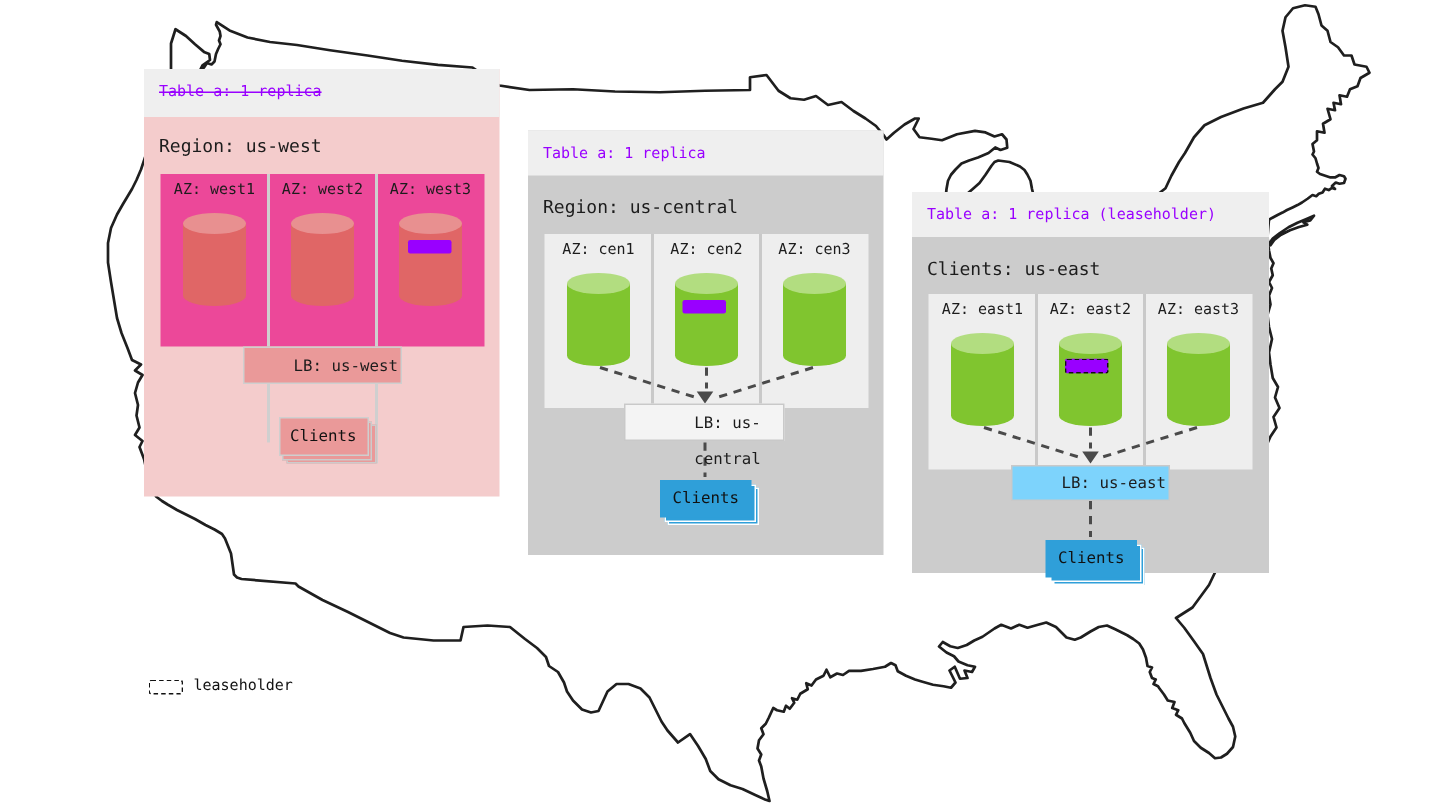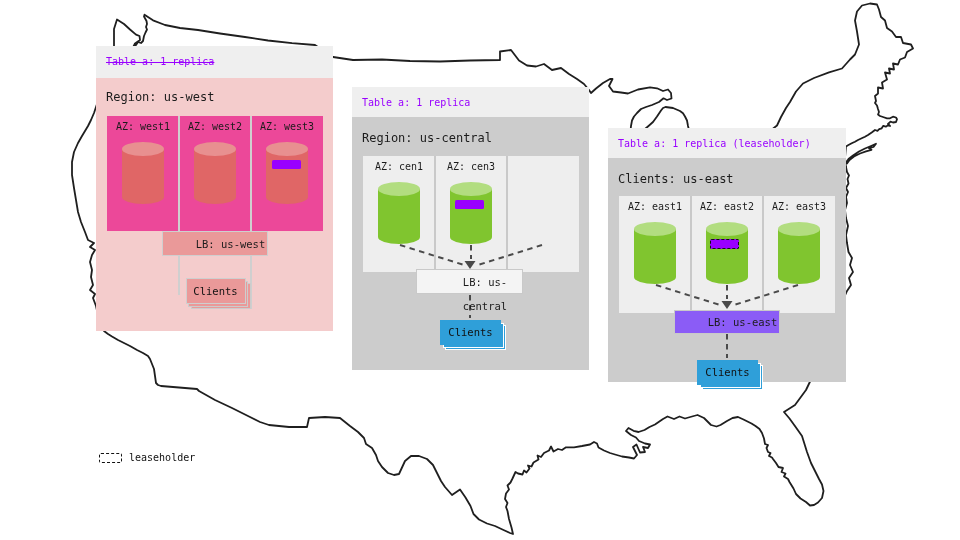--- a/index.html
+++ b/index.html
@@ -121,20 +121,27 @@
 
     <div class="az-wrap" style="left:11px;top:69px;width:216px;height:116px;background:#eeeeee;">
       <div class="az">
         <div class="az-label">AZ: cen1</div>
         <svg class="cyl" width="42" height="63" viewBox="0 0 42 63">
           <path d="M0,7 L0,55 A21,7 0 0 0 42,55 L42,7 Z" fill="#80c52f"></path>
           <ellipse cx="21" cy="7" rx="21" ry="7" fill="#b2dd80"></ellipse>
         </svg>
       </div>
       <div class="az">
+        <div class="az-label">AZ: cen2</div>
+        <svg class="cyl" width="42" height="63" viewBox="0 0 42 63">
+          <path d="M0,7 L0,55 A21,7 0 0 0 42,55 L42,7 Z" fill="#80c52f"></path>
+          <ellipse cx="21" cy="7" rx="21" ry="7" fill="#b2dd80"></ellipse>
+        </svg>
+      </div>
+      <div class="az">
         <div class="az-label">AZ: cen3</div>
         <svg class="cyl" width="42" height="63" viewBox="0 0 42 63">
           <path d="M0,7 L0,55 A21,7 0 0 0 42,55 L42,7 Z" fill="#80c52f"></path>
           <ellipse cx="21" cy="7" rx="21" ry="7" fill="#b2dd80"></ellipse>
         </svg>
       </div>
       <div class="vline" style="left:71px;top:0;height:116px;background:#c9c9c9;"></div>
       <div class="vline" style="left:143px;top:0;height:116px;background:#c9c9c9;"></div>
       <div class="chip" style="left:92px;top:44px;width:29px;height:9px;"></div>
     </div>
@@ -193,21 +200,21 @@
     <svg class="conn-svg" width="238" height="283" viewBox="0 0 238 283">
       <g fill="none" stroke="#4a4a4a" stroke-width="2" stroke-dasharray="5.5 4.5">
         <path d="M48,157 L112,177"></path>
         <path d="M119,157 L119,171"></path>
         <path d="M190,157 L126,177"></path>
         <path d="M119,206 L119,230"></path>
       </g>
       <path d="M113.5,173 L124.5,173 L119,181 Z" fill="#4a4a4a"></path>
     </svg>
 
-    <div class="lb" style="left:66px;top:182px;width:106px;height:24px;line-height:23px;background:#8b5cf6;border:1.5px solid #c9c9c9;">LB: us-east</div>
+    <div class="lb" style="left:66px;top:182px;width:106px;height:24px;line-height:23px;background:#7dd3fc;border:1.5px solid #c9c9c9;">LB: us-east</div>
 
     <div class="clients" style="left:89px;top:232px;width:61px;height:25px;">
       <div class="layer" style="left:5px;top:5px;width:61px;height:25px;background:#2f9fd9;border:1px solid #ffffff;"></div>
       <div class="layer" style="left:2.5px;top:2.5px;width:61px;height:25px;background:#2f9fd9;border:1px solid #ffffff;"></div>
       <div class="main" style="left:0;top:0;width:61px;height:25px;line-height:25px;background:#2f9fd9;">Clients</div>
     </div>
   </section>
 
   <div class="legend">
     <span class="swatch"></span>

